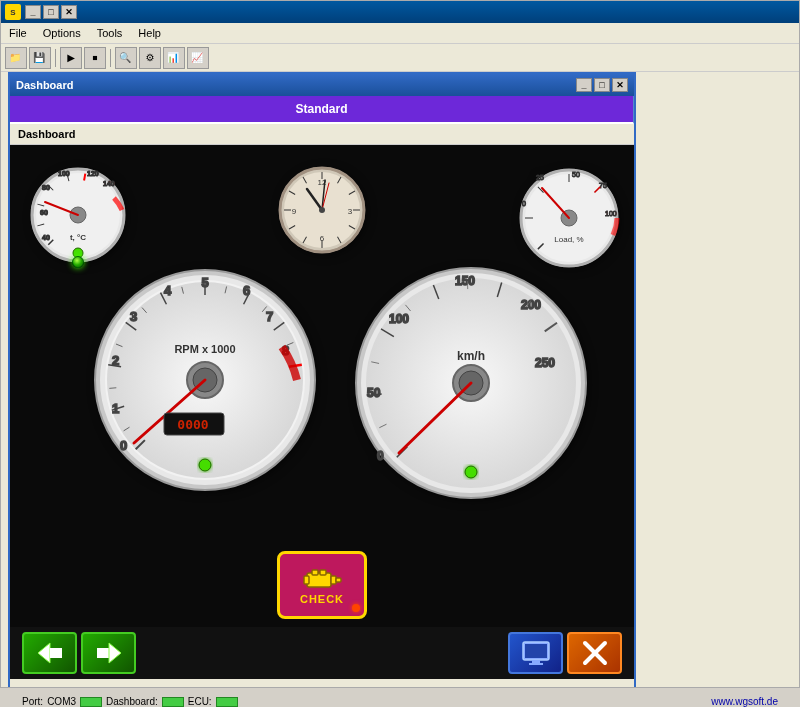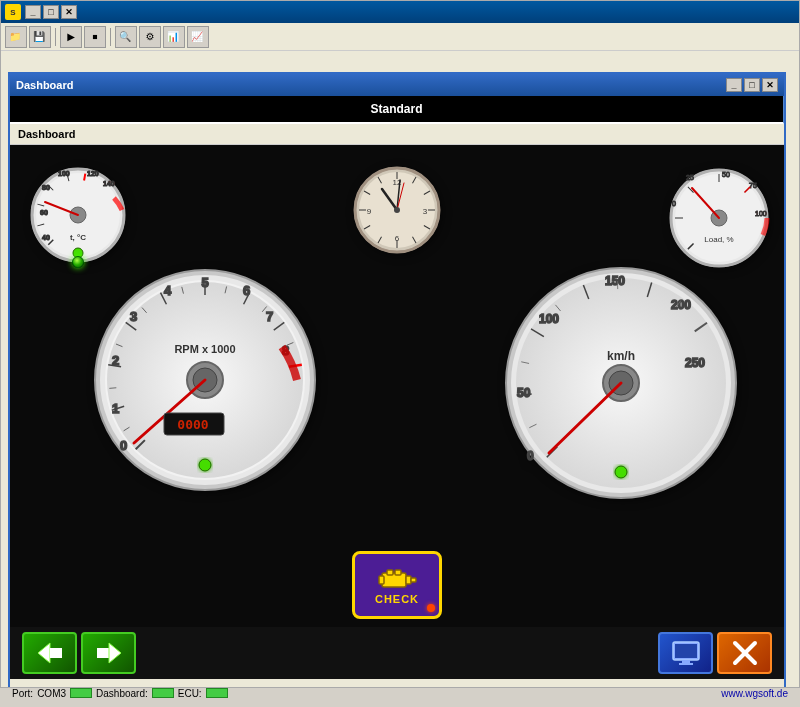--- a/index.html
+++ b/index.html
@@ -17,29 +17,29 @@
     .win-btn.close { background: #d4d0c8; }
 
     .menu-bar { background: #ece9d8; border-bottom: 1px solid #ccc; padding: 2px 4px; display: flex; gap: 8px; font-size: 11px; }
     .menu-item { padding: 2px 4px; cursor: pointer; }
 
     .toolbar { background: #ece9d8; border-bottom: 1px solid #ccc; padding: 2px 4px; height: 28px; display: flex; align-items: center; gap: 2px; }
     .toolbar-sep { width: 1px; height: 18px; background: #999; margin: 0 2px; }
     .toolbar-btn { width: 22px; height: 22px; background: #d4d0c8; border: 1px solid #999; display: flex; align-items: center; justify-content: center; cursor: pointer; font-size: 10px; }
 
     
-    .inner-window { position: absolute; top: 72px; left: 8px; width: 778px; height: 618px; background: #ece9d8; border: 2px solid #316ac5; }
+    .inner-window { position: absolute; top: 72px; left: 8px; width: 628px; height: 618px; background: #ece9d8; border: 2px solid #316ac5; }
     .inner-title-bar { background: linear-gradient(to bottom, #316ac5, #1a4f9a); color: white; height: 22px; display: flex; align-items: center; padding: 0 6px; font-size: 11px; font-weight: bold; }
     .inner-title-text { flex: 1; }
     .inner-win-controls { display: flex; gap: 2px; }
 
     
     .tabs { display: flex; background: #316ac5; height: 28px; }
     .tab { flex: 1; display: flex; align-items: center; justify-content: center; cursor: pointer; font-size: 12px; color: white; border-right: 1px solid #5588cc; }
-    .tab.active { background: #000000; border-bottom: 2px solid white; font-weight: bold; }
+    .tab.active { background: #6d28d9; border-bottom: 2px solid white; font-weight: bold; }
 
     
     .content-label { background: #ece9d8; padding: 4px 8px; font-size: 11px; font-weight: bold; border-bottom: 1px solid #ccc; }
 
     
     .dashboard-content { background: #0a0a0a; width: 100%; height: calc(100% - 80px); position: relative; overflow: hidden; }
 
     
     .gauge-container { position: absolute; }
 
@@ -47,36 +47,42 @@
     .gauge-svg { filter: drop-shadow(2px 2px 4px rgba(0,0,0,0.5)); }
 
     
     .bottom-bar { position: absolute; bottom: 0; left: 0; right: 0; height: 52px; background: #111; display: flex; align-items: center; justify-content: space-between; padding: 8px 12px; }
     .nav-btns { display: flex; gap: 4px; }
     .right-btns { display: flex; gap: 4px; }
 
     
     .check-engine { position: absolute; left: 50%; transform: translateX(-50%); bottom: 60px; }
 
-    .check-box { background: #4c1d95; border: 3px solid #ffd700; border-radius: 8px; padding: 8px 14px; display: flex; flex-direction: column; align-items: center; justify-content: center; width: 90px; height: 68px; position: relative; }
+    .check-box { background: #be185d; border: 3px solid #ffd700; border-radius: 8px; padding: 8px 14px; display: flex; flex-direction: column; align-items: center; justify-content: center; width: 90px; height: 68px; position: relative; }
   </style>
 </head>
 <body>
 
 <div class="outer-window">
 
   <div class="outer-title-bar">
     <div class="outer-title-icon">S</div>
     <div class="outer-win-controls">
       <div class="win-btn min">_</div>
       <div class="win-btn max">□</div>
       <div class="win-btn close">✕</div>
     </div>
   </div>
 
+  <div class="menu-bar">
+    <span class="menu-item">File</span>
+    <span class="menu-item">Options</span>
+    <span class="menu-item">Tools</span>
+    <span class="menu-item">Help</span>
+  </div>
 
   <div class="toolbar">
     <div class="toolbar-btn">📁</div>
     <div class="toolbar-btn">💾</div>
     <div class="toolbar-sep"></div>
     <div class="toolbar-btn">▶</div>
     <div class="toolbar-btn">⏹</div>
     <div class="toolbar-sep"></div>
     <div class="toolbar-btn">🔍</div>
     <div class="toolbar-btn">⚙</div>
@@ -394,21 +400,21 @@
             <svg width="26" height="26" viewBox="0 0 26 26">
               <line x1="3" y1="3" x2="23" y2="23" stroke="white" stroke-width="4" stroke-linecap="round"></line>
               <line x1="23" y1="3" x2="3" y2="23" stroke="white" stroke-width="4" stroke-linecap="round"></line>
             </svg>
           </div>
         </div>
       </div>
     </div>
   </div>
 
-  <div style="position:absolute; bottom:0; left:0; right:0; height:20px; background:#d4d0c8; border-top:1px solid #aaa; display:flex; align-items:flex-start; padding:0 12px; font-size:10px; gap:4px;">
+  <div style="position:absolute; bottom:0; left:0; right:0; height:20px; background:#d4d0c8; border-top:1px solid #aaa; display:flex; align-items:flex-end; padding:0 22px; font-size:10px; gap:4px;">
     <span>Port:</span>
     <span>COM3</span>
     <span style="display:inline-block; width:22px; height:10px; background:#44cc44; border:1px solid #228822;"></span>
     <span>Dashboard:</span>
     <span style="display:inline-block; width:22px; height:10px; background:#44cc44; border:1px solid #228822;"></span>
     <span>ECU:</span>
     <span style="display:inline-block; width:22px; height:10px; background:#44cc44; border:1px solid #228822;"></span>
     <span style="margin-left:auto; color:#0000aa;">www.wgsoft.de</span>
   </div>
 </div>

